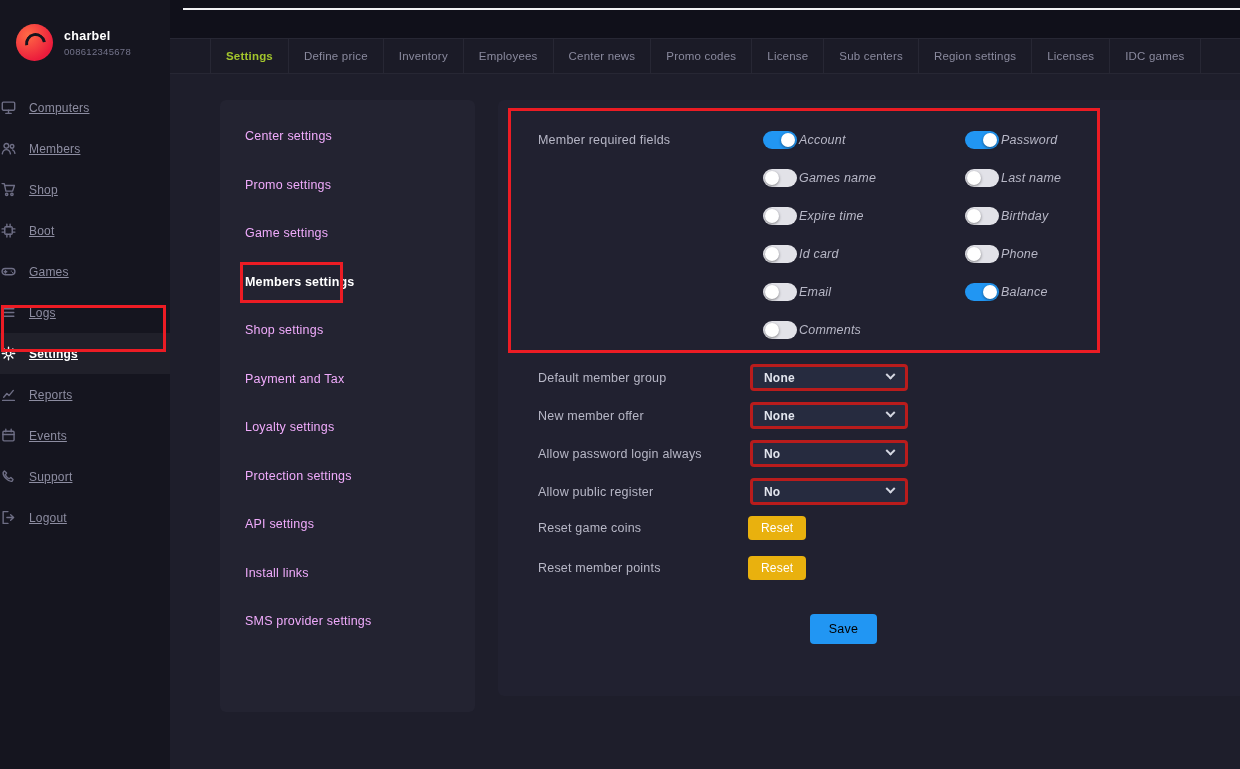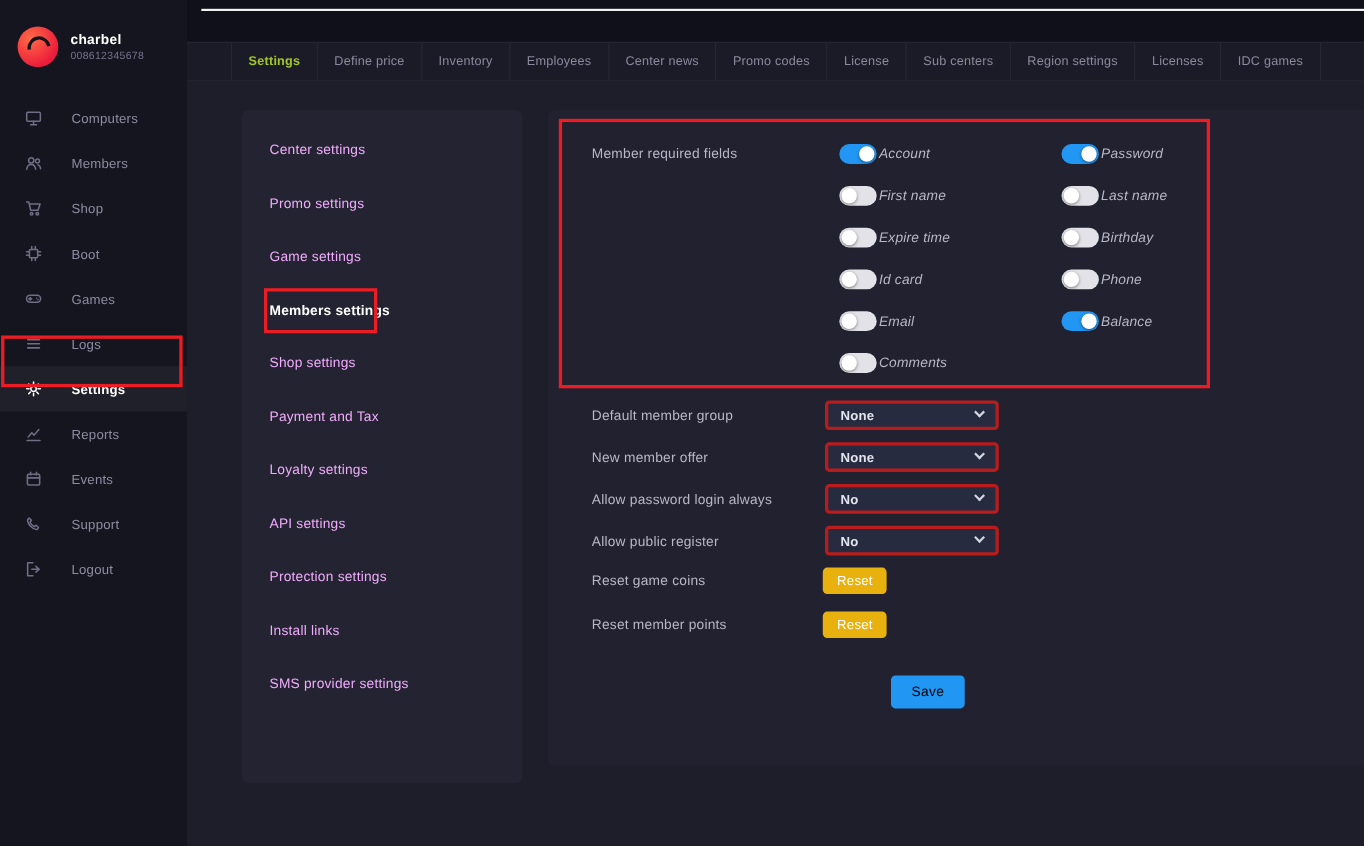--- a/index.html
+++ b/index.html
@@ -14,22 +14,22 @@
   .user-block { display:flex; align-items:center; gap:11px; padding:24px 14px 18px 16px; }
   .avatar { position:relative; width:37px; height:37px; border-radius:50%; flex:none;
     background:radial-gradient(circle at 32% 30%, #ff6a45, #ec1c3c 72%); }
   .avatar::after { content:""; position:absolute; left:9px; top:9px; width:15px; height:15px;
     border-radius:50%; border:3.5px solid #14141d;
     border-color:#14141d transparent transparent #14141d; transform:rotate(35deg); }
   .user-name { color:#ffffff; font-size:12.5px; font-weight:bold; letter-spacing:.3px; }
   .user-phone { color:#73738a; font-size:9.5px; margin-top:3px; letter-spacing:.3px; }
 
   .nav { margin-top:8px; }
-  .nav-item { display:flex; align-items:center; gap:27px; height:41px; padding-left:22px;
-    color:#8d8da1; font-size:12px; letter-spacing:.2px; cursor:pointer; }
+  .nav-item { display:flex; align-items:center; gap:13px; height:41px; 
+    color:#8d8da1; font-size:12px; letter-spacing:.2px; cursor:pointer;text-decoration:underline; }
   .nav-item .nicon { width:16px; height:16px; display:flex; align-items:center; justify-content:center; color:#6e6e85; }
   .nav-item svg { width:15px; height:15px; fill:none; stroke:currentColor; stroke-width:1.3;
     stroke-linecap:round; stroke-linejoin:round; }
   .nav-item.active { color:#ffffff; font-weight:bold; background:rgba(255,255,255,.05); }
   .nav-item.active .nicon { color:#ffffff; }
 
   
   .top-strip { position:absolute; left:170px; top:0; right:0; height:38px; background:#10101a; }
   .top-line { position:absolute; left:183px; top:8px; right:0; height:2px; background:#f1f1f4; }
   .tabbar { position:absolute; left:170px; top:38px; right:0; height:36px; background:#1b1b27;
@@ -222,22 +222,22 @@
   </div>
 
   <div class="settings-menu">
     <div class="menu-item">Center settings</div>
     <div class="menu-item">Promo settings</div>
     <div class="menu-item">Game settings</div>
     <div class="menu-item active">Members settings</div>
     <div class="menu-item">Shop settings</div>
     <div class="menu-item">Payment and Tax</div>
     <div class="menu-item">Loyalty settings</div>
+    <div class="menu-item">Protection settings</div>
     <div class="menu-item">API settings</div>
-    <div class="menu-item">Protection settings</div>
     <div class="menu-item">Install links</div>
     <div class="menu-item">SMS provider settings</div>
   </div>
 
   <div class="content-panel">
 
     <div class="fields-row">
       <div class="field-label">Member required fields</div>
       <div class="toggles-grid">
 
@@ -250,21 +250,21 @@
         <div class="toggle-cell">
           <span class="toggle on">
               <span class="knob"></span>
             </span>
           <span class="toggle-label">Password</span>
         </div>
         <div class="toggle-cell">
           <span class="toggle">
               <span class="knob"></span>
             </span>
-          <span class="toggle-label">First name</span>
+          <span class="toggle-label">Games name</span>
         </div>
         <div class="toggle-cell">
           <span class="toggle">
               <span class="knob"></span>
             </span>
           <span class="toggle-label">Last name</span>
         </div>
         <div class="toggle-cell">
           <span class="toggle">
               <span class="knob"></span>

